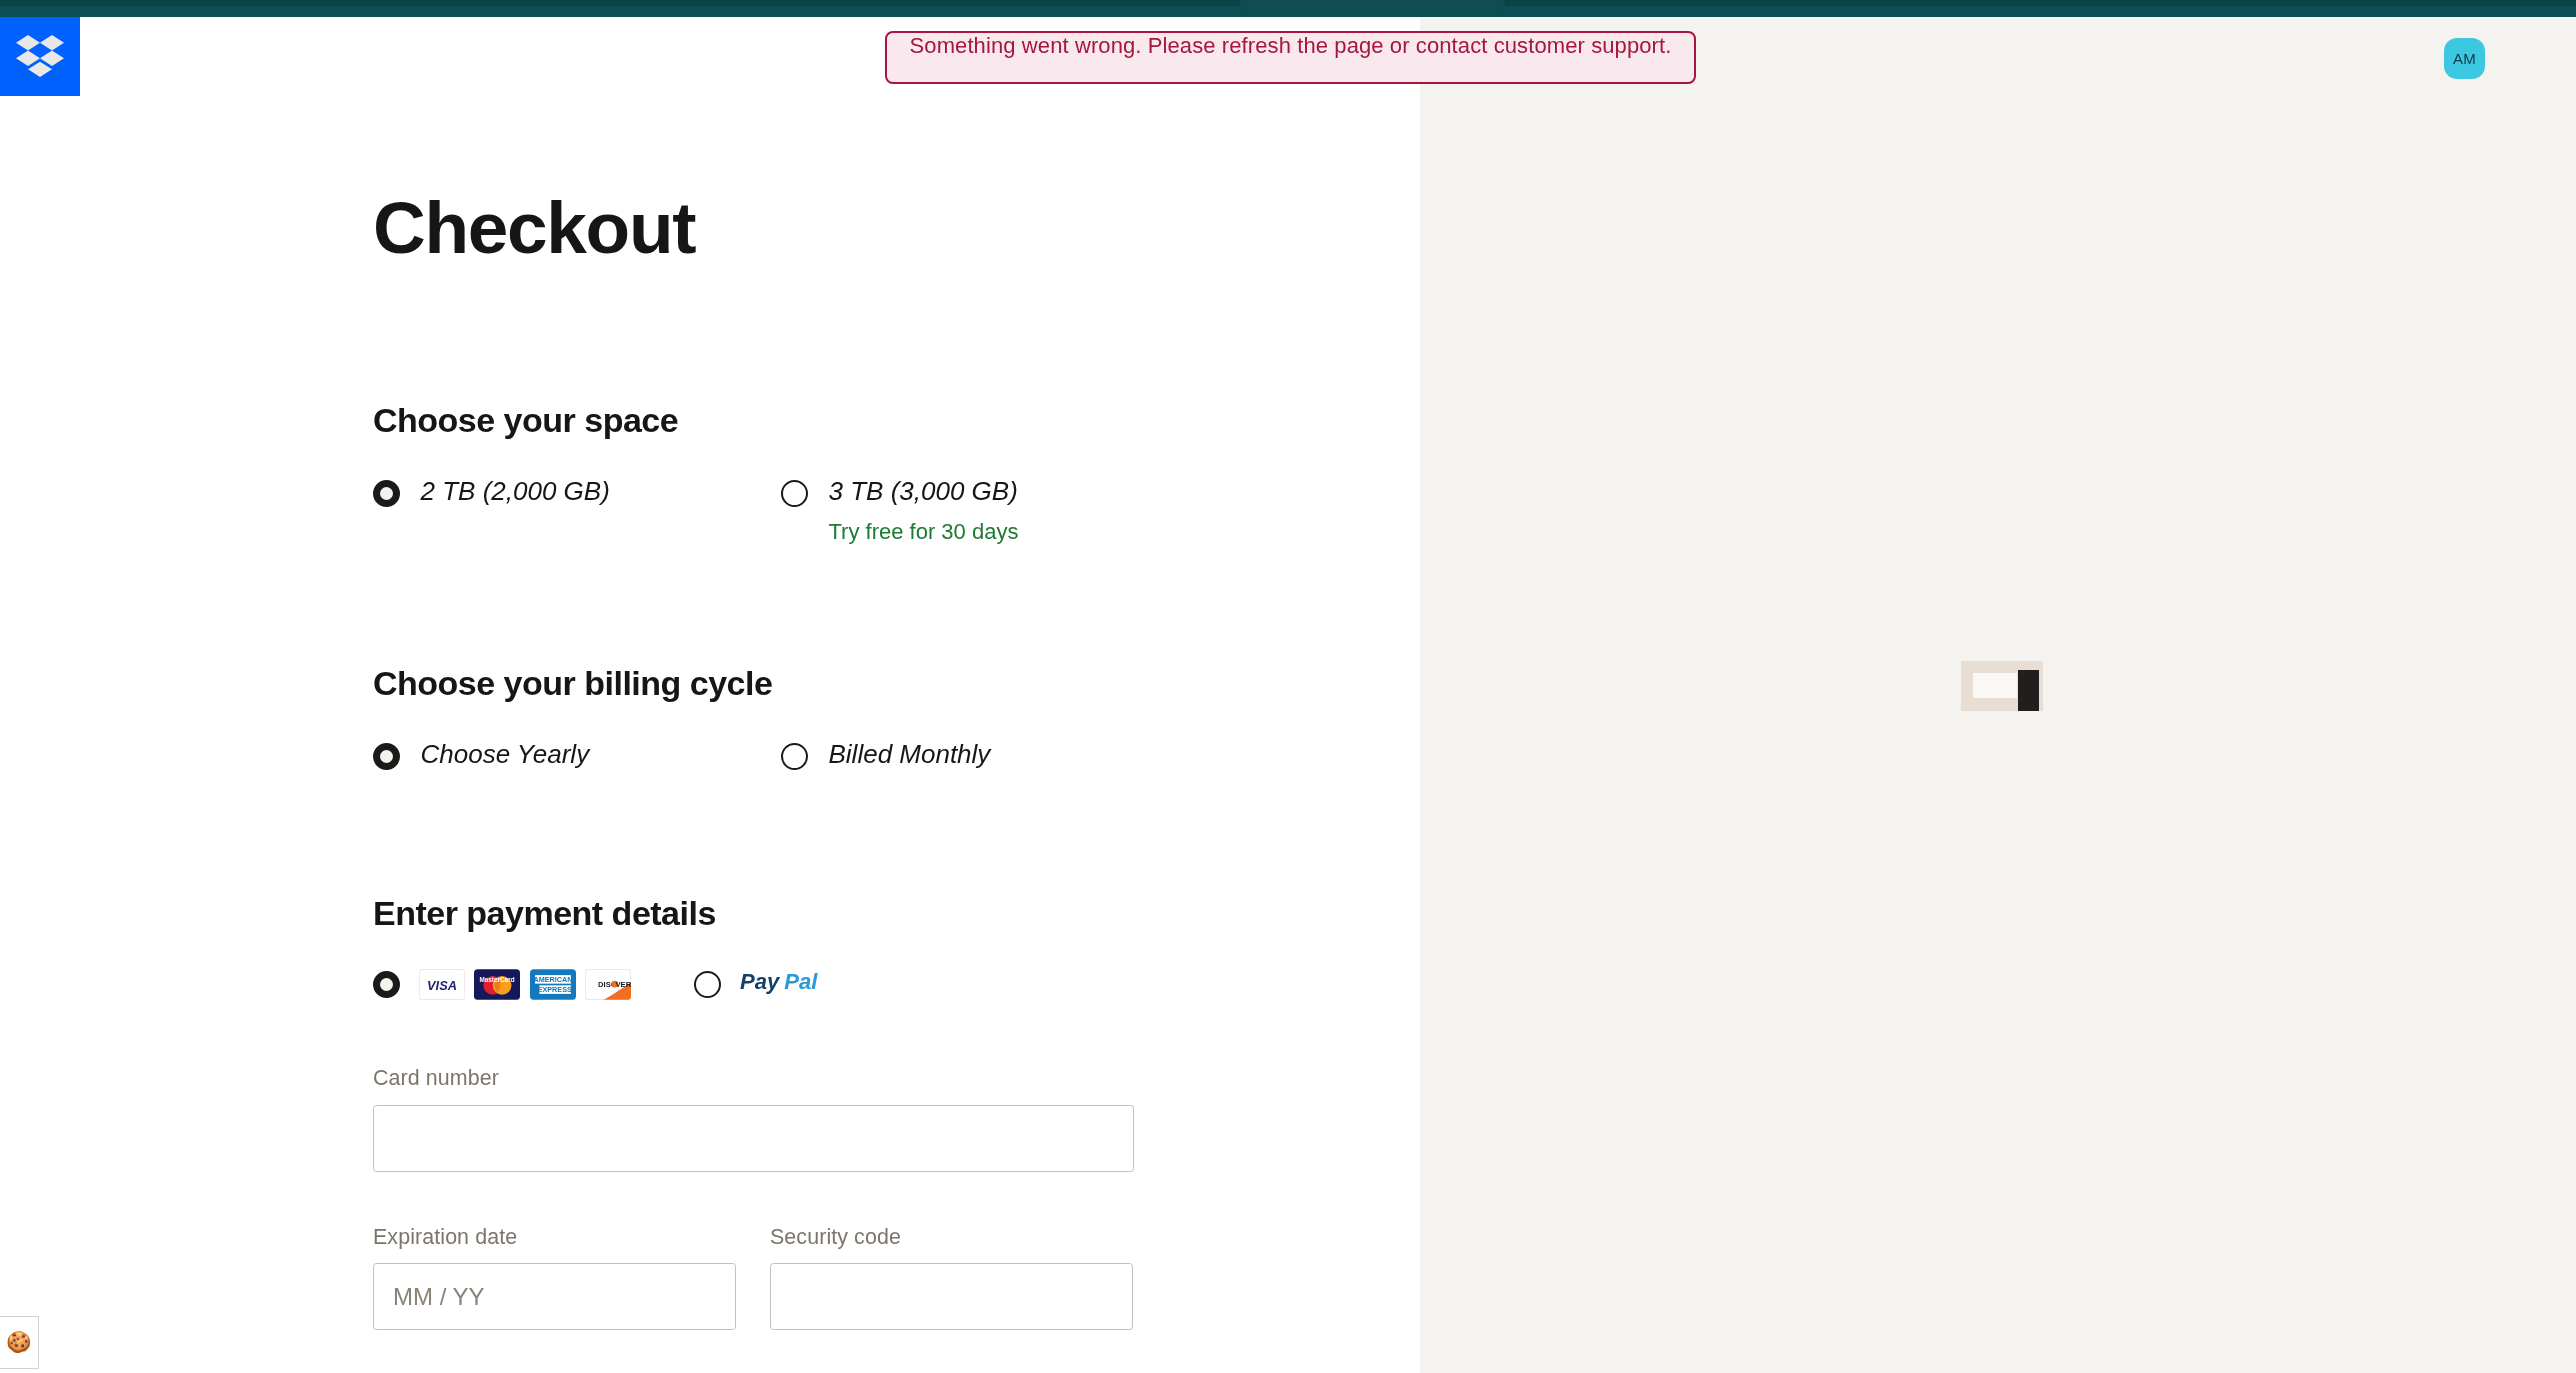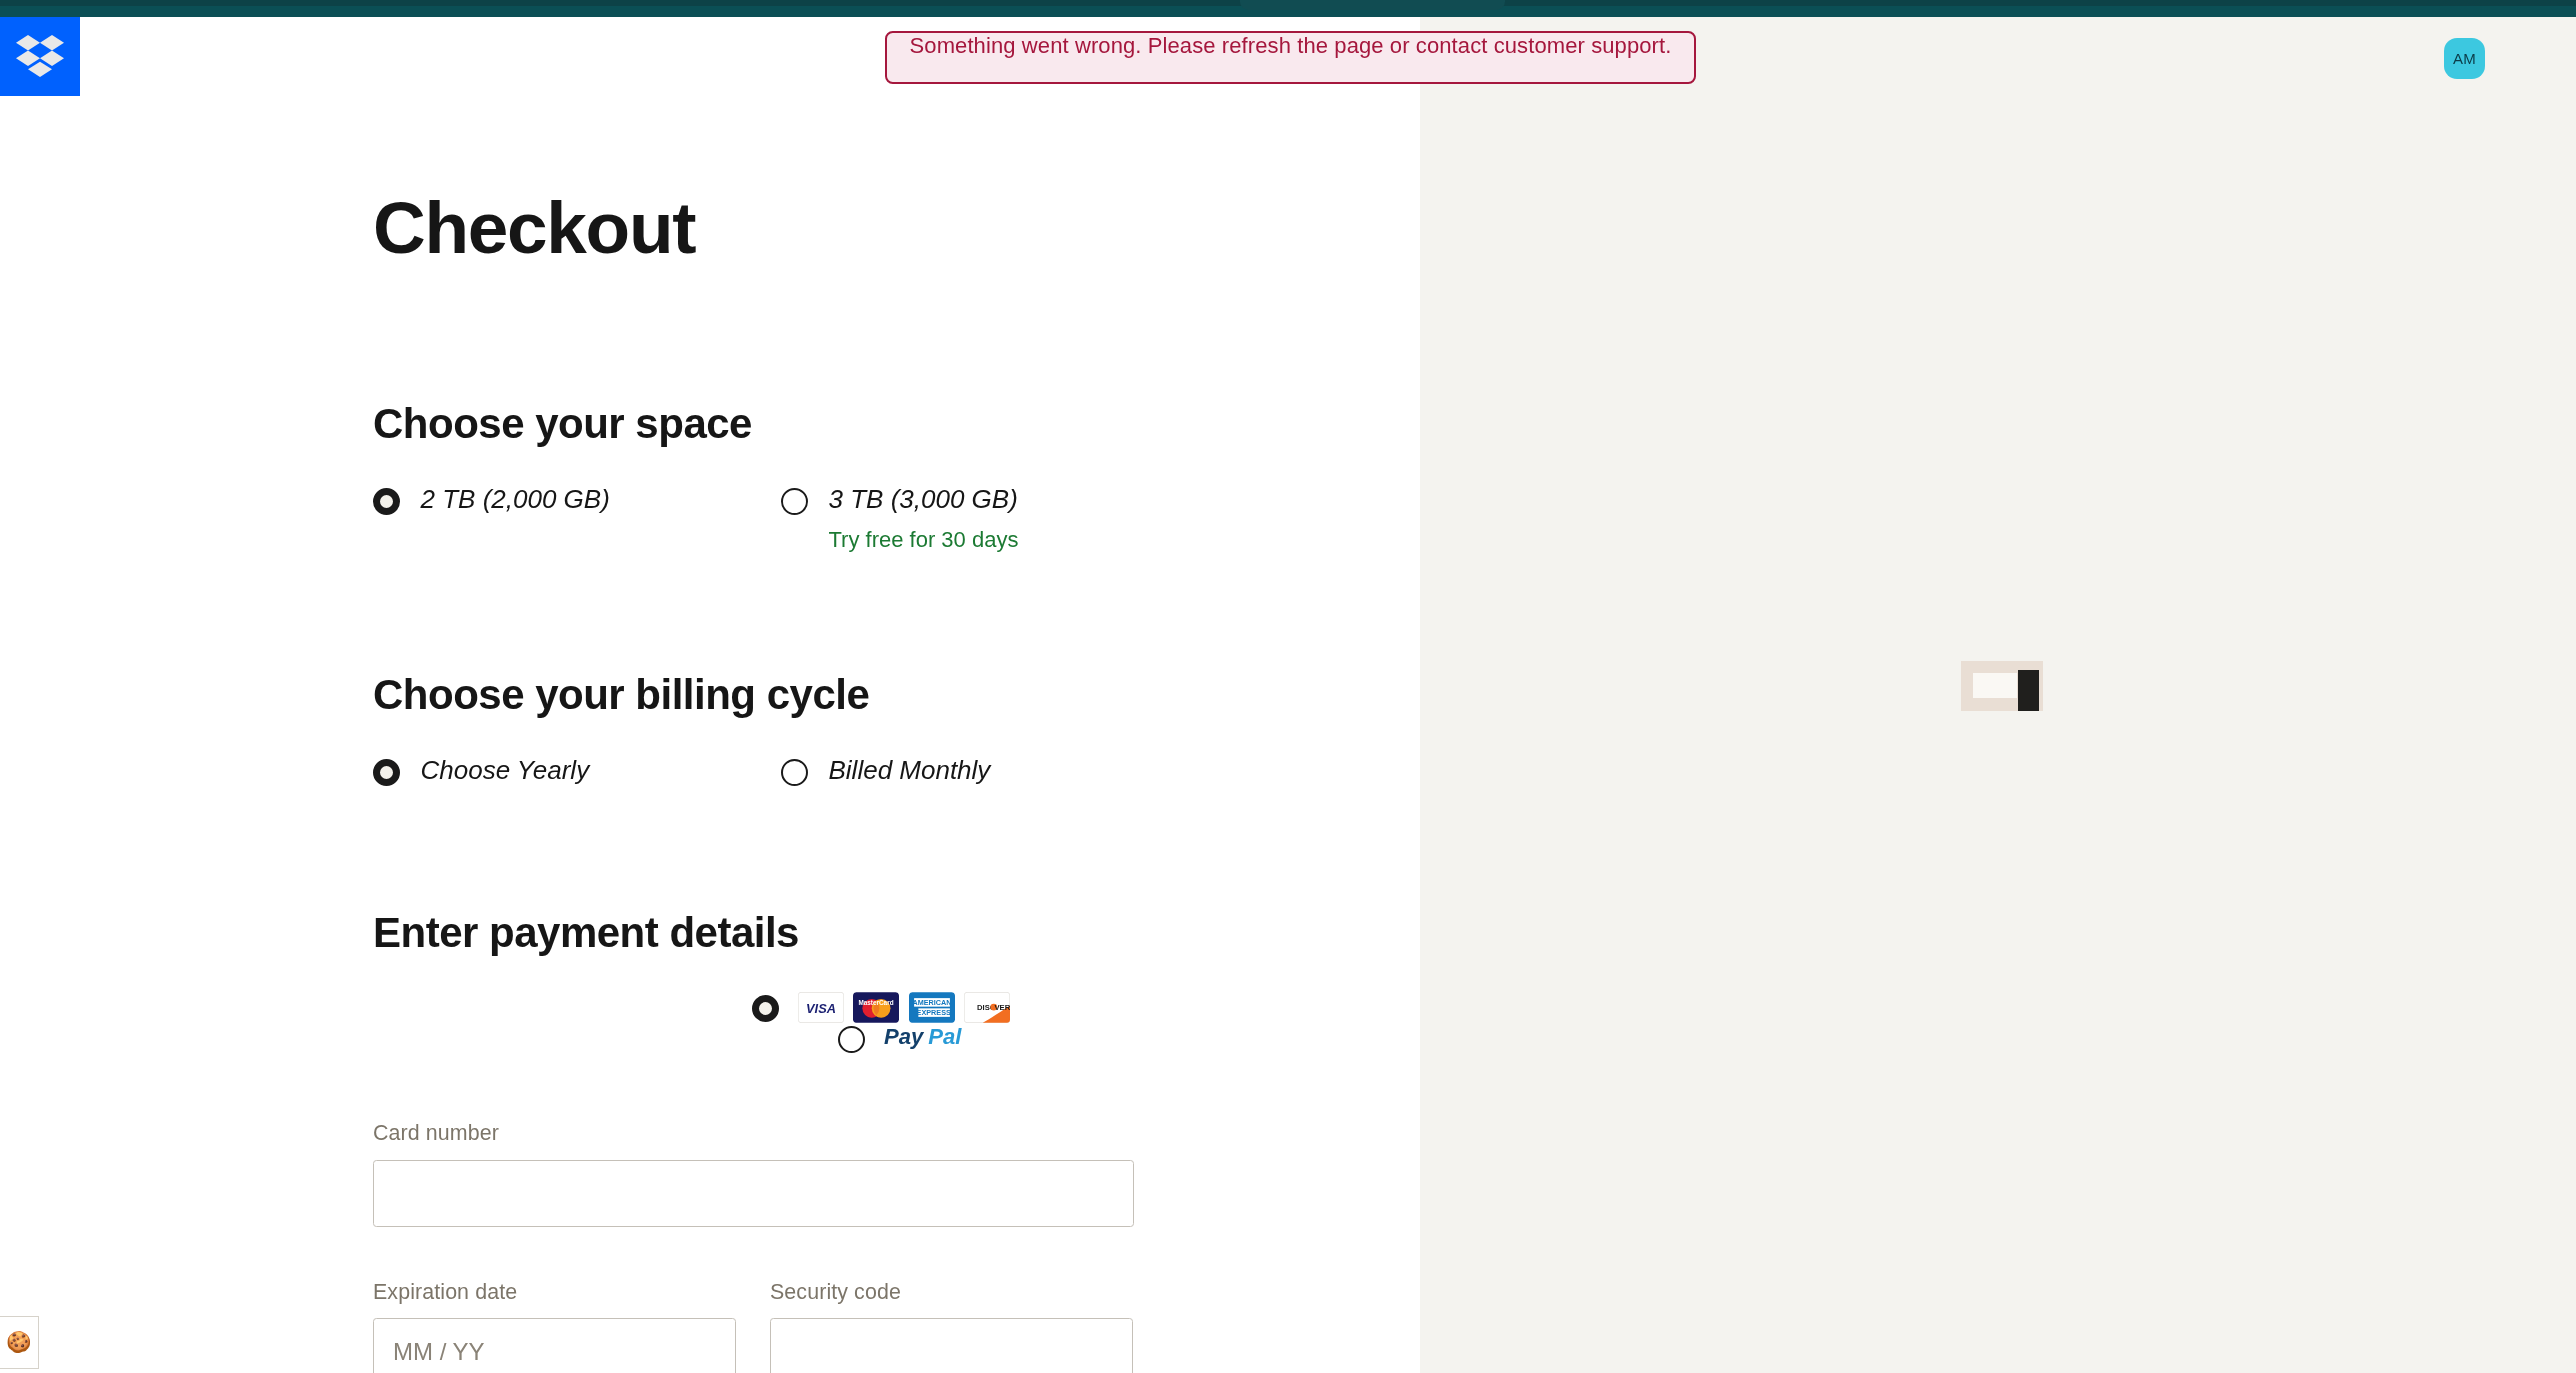--- a/index.html
+++ b/index.html
@@ -132,21 +132,21 @@
     padding-top: 184px;
     font-size: 73px;
     line-height: 1;
     font-weight: 700;
     color: #161616;
     letter-spacing: -1.3px;
   }
 
   .section-title {
     margin: 0;
-    font-size: 42px;
+    font-size: 34px;
     line-height: 1;
     font-weight: 600;
     color: #161616;
     letter-spacing: -0.5px;
   }
 
   .section-space { padding-top: 139px; }
   .section-billing { padding-top: 122px; }
   .section-payment { padding-top: 126px; }
 
@@ -192,21 +192,20 @@
     line-height: 24px;
     color: #1c7a33;
     white-space: nowrap;
   }
 
   
   .pay-row {
     display: flex;
     align-items: center;
     margin-top: 38px;
-    flex-direction: column;
   }
   .pay-option {
     display: flex;
     align-items: center;
     cursor: pointer;
   }
   .card-logos {
     display: flex;
     align-items: center;
     margin-left: 19px;

